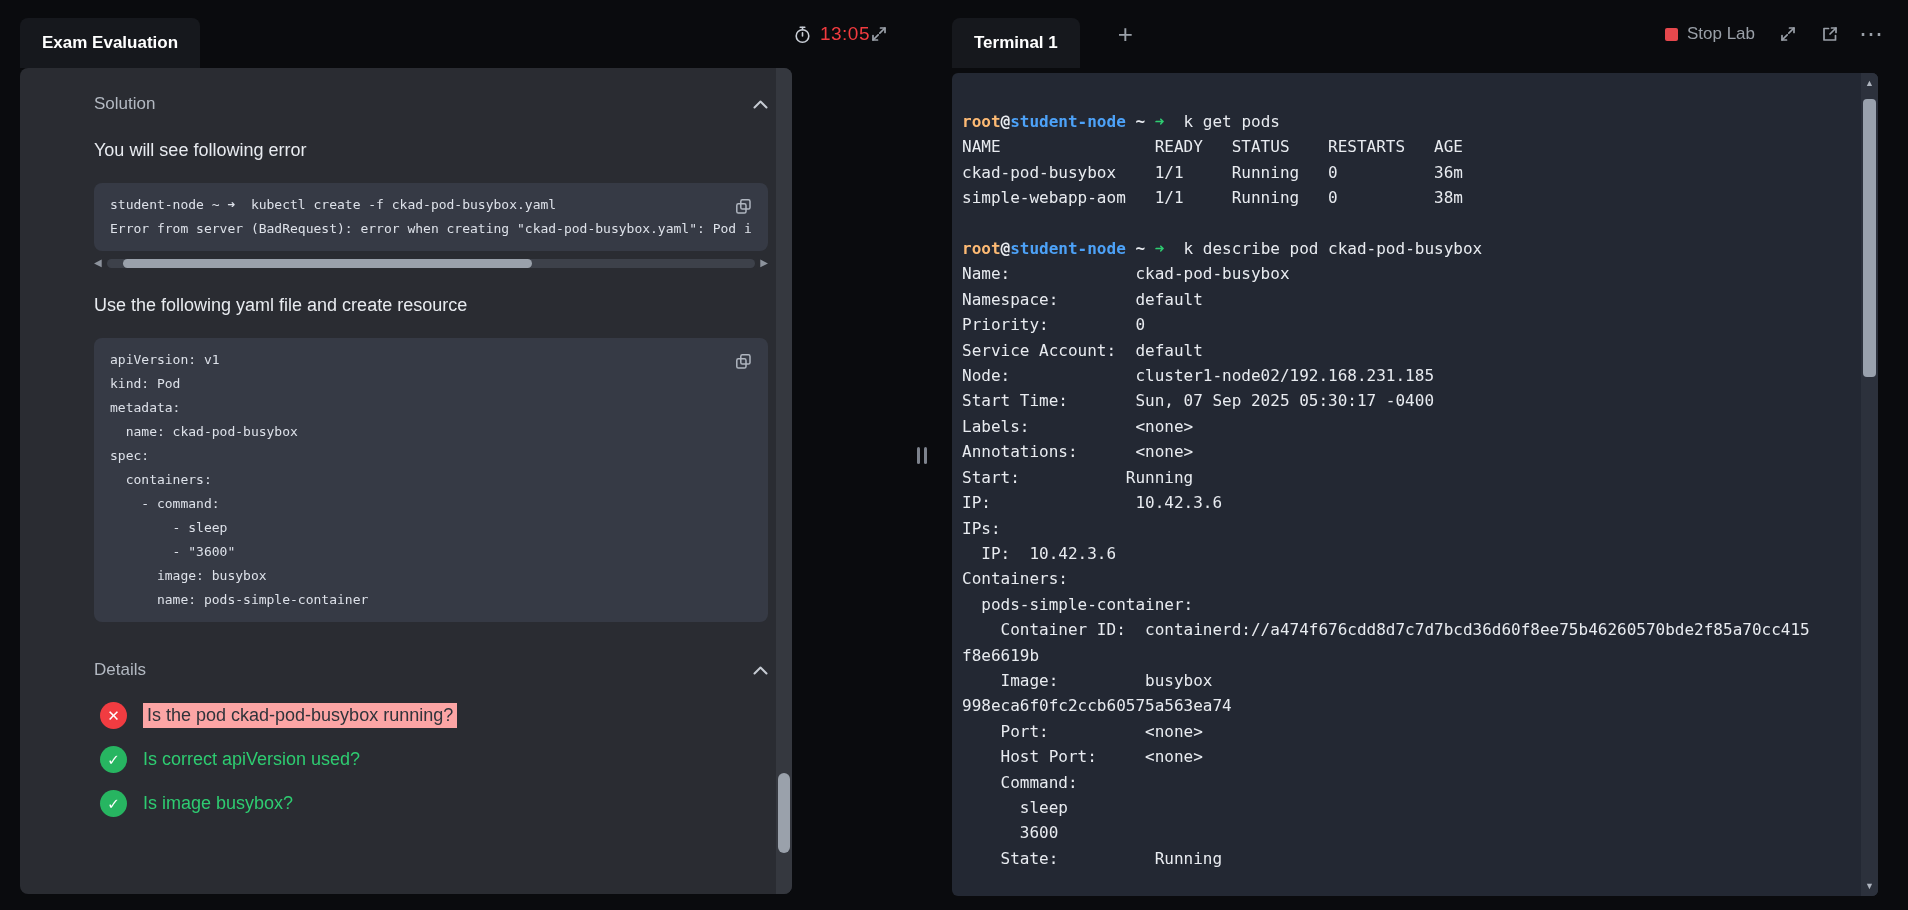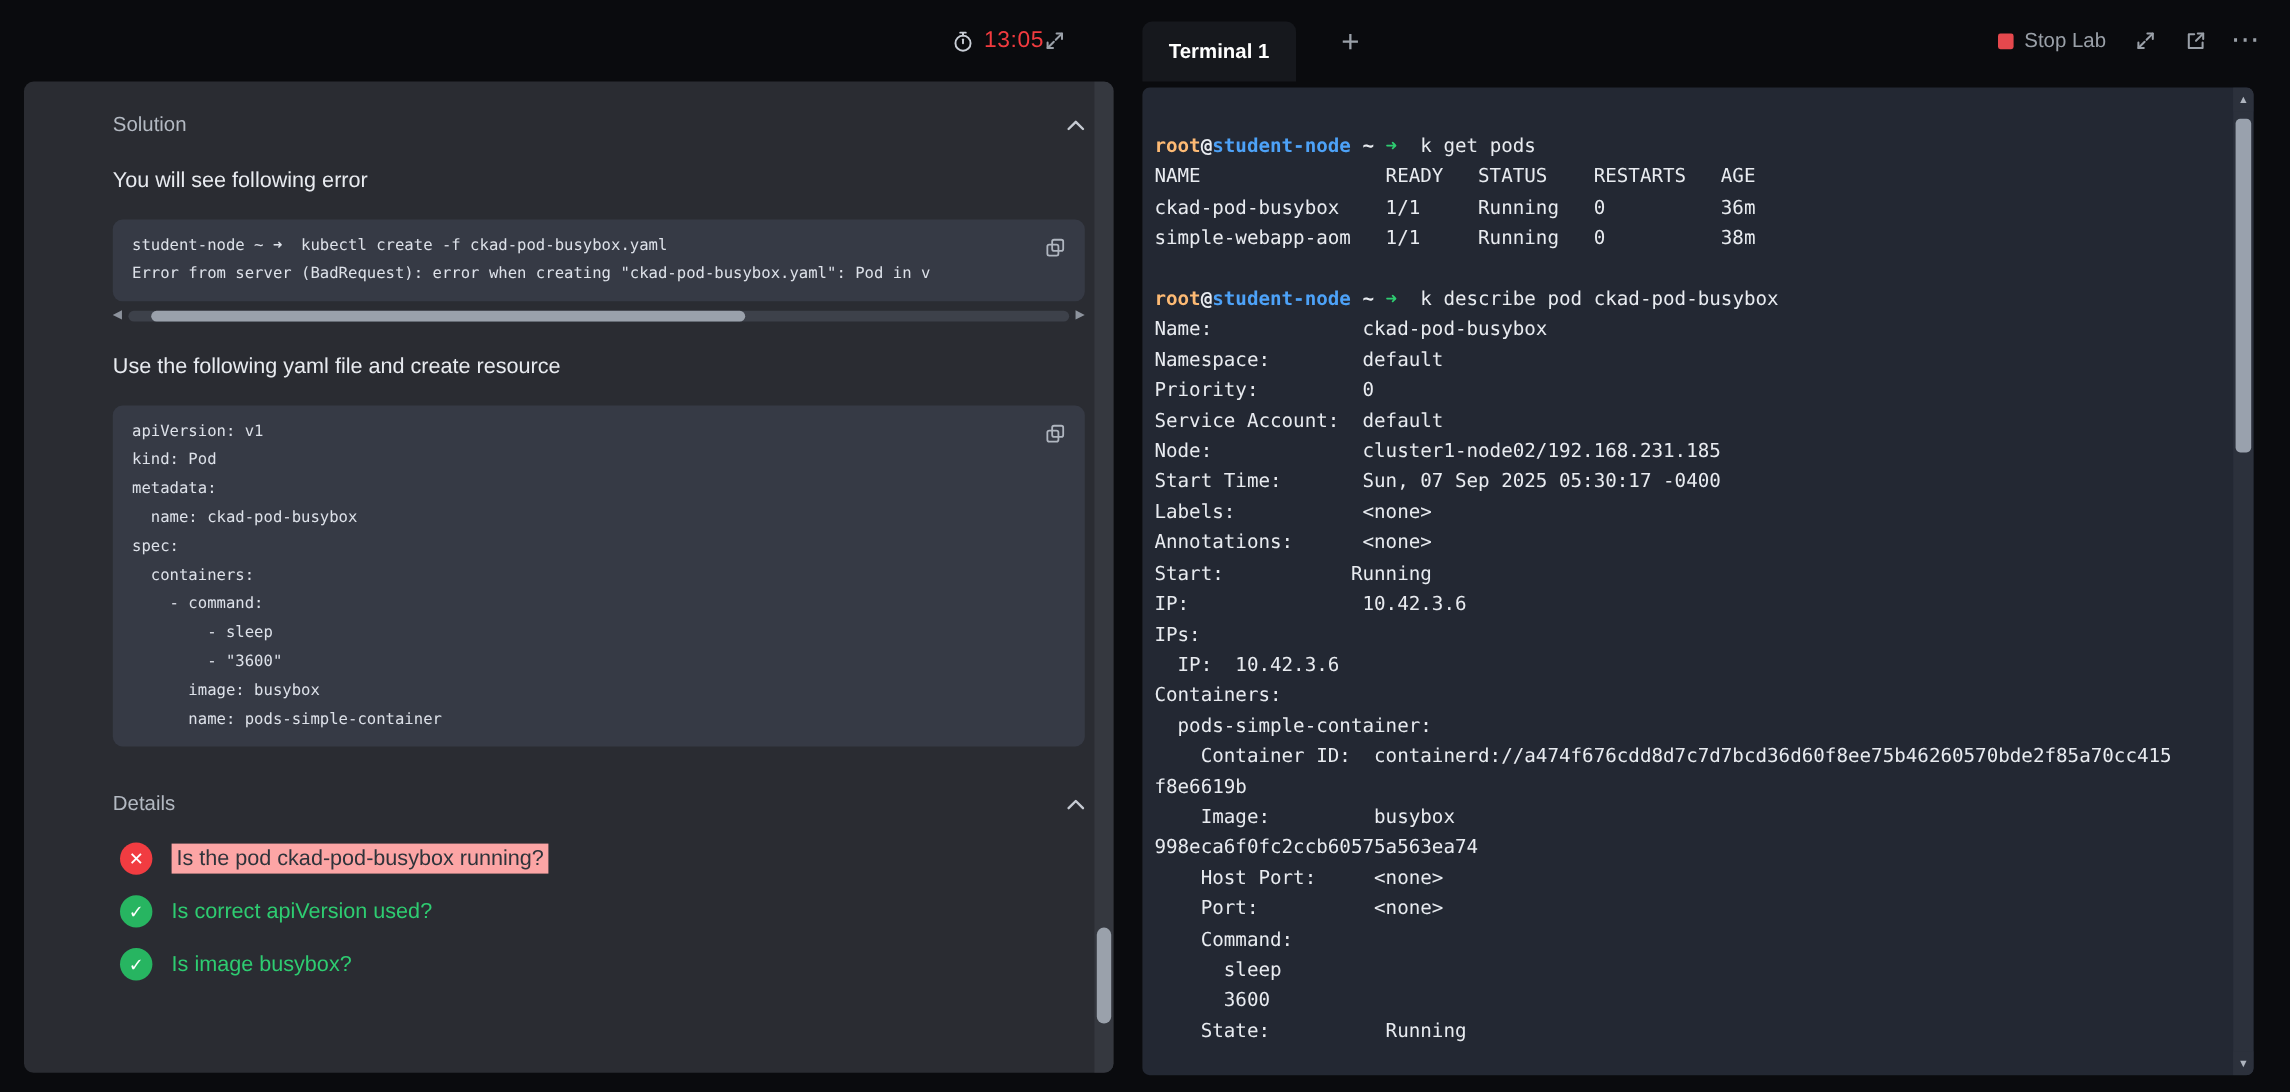--- a/index.html
+++ b/index.html
@@ -14,21 +14,21 @@
          font-size:17px; cursor:pointer; }
   .spacer { flex:1; }
   .icon-btn { background:none; border:none; cursor:pointer; display:flex; align-items:center; }
 
   
   .pane-left { width:908px; flex:none; display:flex; flex-direction:column; }
   .pane-left .pane-header { padding:0 20px; }
   .timer { display:flex; align-items:center; gap:8px; }
   .timer-text { color:#f23b3f; font-size:19px; font-weight:500; letter-spacing:.5px; }
 
-  .card { flex:1; margin:0 0 16px 20px; width:908px; background:#2a2c32; border-radius:8px;
+  .card { flex:1; margin:0 0 16px 20px; width:772px; background:#2a2c32; border-radius:8px;
           position:relative; overflow:hidden; }
   .card-inner { height:100%; padding:26px 24px 20px 74px; overflow:hidden; }
   .section-header { display:flex; justify-content:space-between; align-items:center;
                     color:#b3b9c2; font-size:17px; }
   .section-header.details { margin-top:38px; }
   .intro { color:#e8ebf0; font-size:18px; margin-top:26px; }
 
   .codeblock { position:relative; margin-top:22px; background:#363a45; border-radius:8px;
                padding:10px 16px; }
   .codeblock pre { font-family:"DejaVu Sans Mono",monospace; font-size:13px; line-height:24px;
@@ -95,20 +95,23 @@
   .term-thumb { position:absolute; top:26px; left:2px; right:2px; height:278px;
                 background:#99a1ad; border-radius:4px; cursor:pointer; }
 </style>
 </head>
 <body>
 
 <div class="app">
 
   <div class="pane-left">
     <div class="pane-header">
+      <div class="tab">
+        <span>Exam Evaluation</span>
+      </div>
       <div class="spacer"></div>
       <div class="timer">
         <svg width="19" height="19" viewBox="0 0 19 19">
           <g fill="none" stroke="#c9ced6" stroke-width="1.6" stroke-linecap="round">
             <circle cx="9.5" cy="11" r="6.3"></circle>
             <line x1="9.5" y1="4.7" x2="9.5" y2="2.6"></line>
             <line x1="7.2" y1="2.2" x2="11.8" y2="2.2"></line>
             <line x1="9.5" y1="11" x2="9.5" y2="7.8"></line>
           </g>
         </svg>
@@ -273,22 +276,22 @@
           <div class="t-line">Start:           Running</div>
           <div class="t-line">IP:               10.42.3.6</div>
           <div class="t-line">IPs:</div>
           <div class="t-line">  IP:  10.42.3.6</div>
           <div class="t-line">Containers:</div>
           <div class="t-line">  pods-simple-container:</div>
           <div class="t-line">    Container ID:  containerd://a474f676cdd8d7c7d7bcd36d60f8ee75b46260570bde2f85a70cc415</div>
           <div class="t-line">f8e6619b</div>
           <div class="t-line">    Image:         busybox</div>
           <div class="t-line">998eca6f0fc2ccb60575a563ea74</div>
+          <div class="t-line">    Port:          &lt;none&gt;</div>
           <div class="t-line">    Host Port:     &lt;none&gt;</div>
-          <div class="t-line">    Port:          &lt;none&gt;</div>
           <div class="t-line">    Command:</div>
           <div class="t-line">      sleep</div>
           <div class="t-line">      3600</div>
           <div class="t-line">    State:          Running</div>
         </div>
       <div class="term-scroll">
         <button class="tsarr up">▲</button>
         <div class="term-thumb"></div>
         <button class="tsarr down">▼</button>
       </div>

